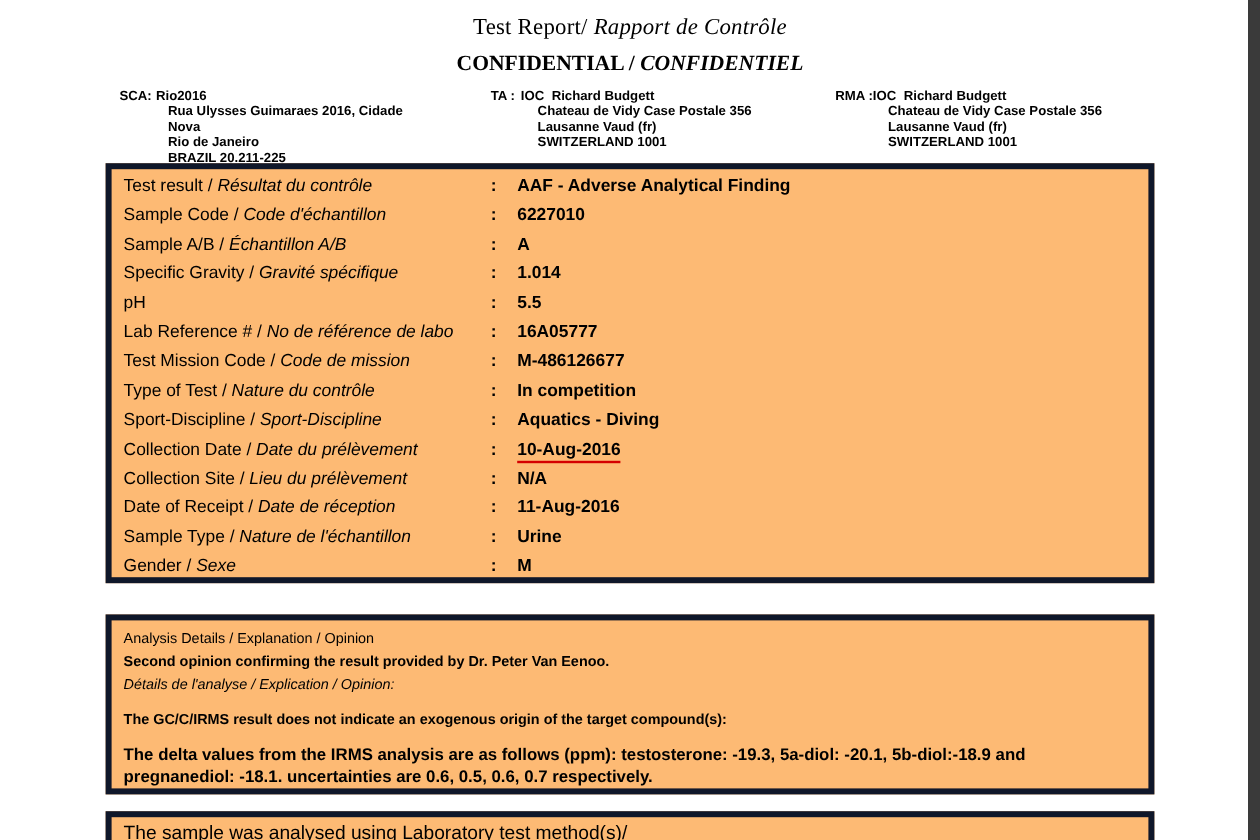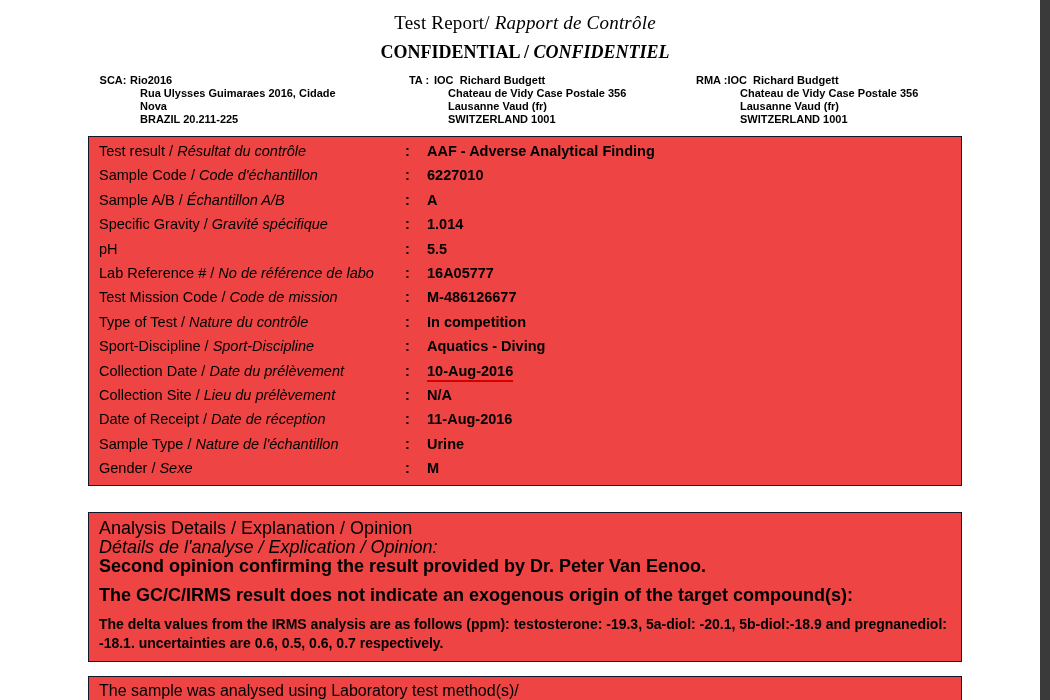--- a/index.html
+++ b/index.html
@@ -81,23 +81,23 @@
     padding-left: 44px;
     white-space: nowrap;
   }
   .hdr-indent.ta { padding-left: 44px; }
 
   
   .green-box {
     position: absolute;
     left: 88px;
     right: 88px;
-    border: 1px solid #0f172a;
+    border: 5px solid #0f172a;
     box-sizing: border-box;
-    background: #ef4444;
+    background: #fdba74;
   }
   #results-box {
     top: 136px;
     height: 350px;
     padding: 6px 0 0 0;
   }
   .result-row {
     display: flex;
     align-items: baseline;
     height: 24.4px;
@@ -129,21 +129,21 @@
   }
 
   
   #analysis-box {
     top: 512px;
     height: 150px;
     padding: 6px 0 0 0;
   }
   .analysis-line {
     padding-left: 10px;
-    font-size: 18px;
+    font-size: 12px;
     line-height: 19px;
     white-space: nowrap;
   }
   .analysis-line.it {
     font-style: italic;
   }
   .analysis-line.bold {
     font-weight: bold;
   }
   .analysis-gap {
@@ -197,20 +197,21 @@
   </div>
 
   <div class="header-row">
 
     <div class="hdr-col sca">
       <span class="hdr-line">
         <span class="hdr-label">SCA:</span><span class="hdr-name">Rio2016</span>
       </span>
       <span class="hdr-indent">Rua Ulysses Guimaraes 2016, Cidade</span>
       <span class="hdr-indent">Nova</span>
+      <span class="hdr-indent">Rio de Janeiro</span>
       <span class="hdr-indent">BRAZIL 20.211-225</span>
     </div>
 
     <div class="hdr-col ta">
       <span class="hdr-line">
         <span class="hdr-label wide">TA :</span><span class="hdr-name">IOC</span>&nbsp;&nbsp;<span class="hdr-name">Richard Budgett</span>
       </span>
       <span class="hdr-indent ta">Chateau de Vidy Case Postale 356</span>
       <span class="hdr-indent ta">Lausanne Vaud (fr)</span>
       <span class="hdr-indent ta">SWITZERLAND 1001</span>
@@ -310,22 +311,22 @@
     <div class="result-row">
       <div class="result-label"><span>Gender / </span><span class="fr">Sexe</span></div>
       <div class="result-colon">:</div>
       <div class="result-value">M</div>
     </div>
 
   </div>
 
   <div class="green-box" id="analysis-box">
     <div class="analysis-line">Analysis Details / Explanation / Opinion</div>
+    <div class="analysis-line bold">Second opinion confirming the result provided by Dr. Peter Van Eenoo.</div>
     <div class="analysis-line it">Détails de l'analyse / Explication / Opinion:</div>
-    <div class="analysis-line bold">Second opinion confirming the result provided by Dr. Peter Van Eenoo.</div>
     <div class="analysis-gap"></div>
     <div class="analysis-line bold">The GC/C/IRMS result does not indicate an exogenous origin of the target compound(s):</div>
     <div class="analysis-gap"></div>
     <div class="analysis-wrap">The delta values from the IRMS analysis are as follows (ppm): testosterone: -19.3, 5a-diol: -20.1, 5b-diol:-18.9 and pregnanediol: -18.1. uncertainties are 0.6, 0.5, 0.6, 0.7 respectively.</div>
   </div>
 
   <div class="green-box" id="method-box">
     <div class="method-line">The sample was analysed using Laboratory test method(s)/</div>
   </div>
 

